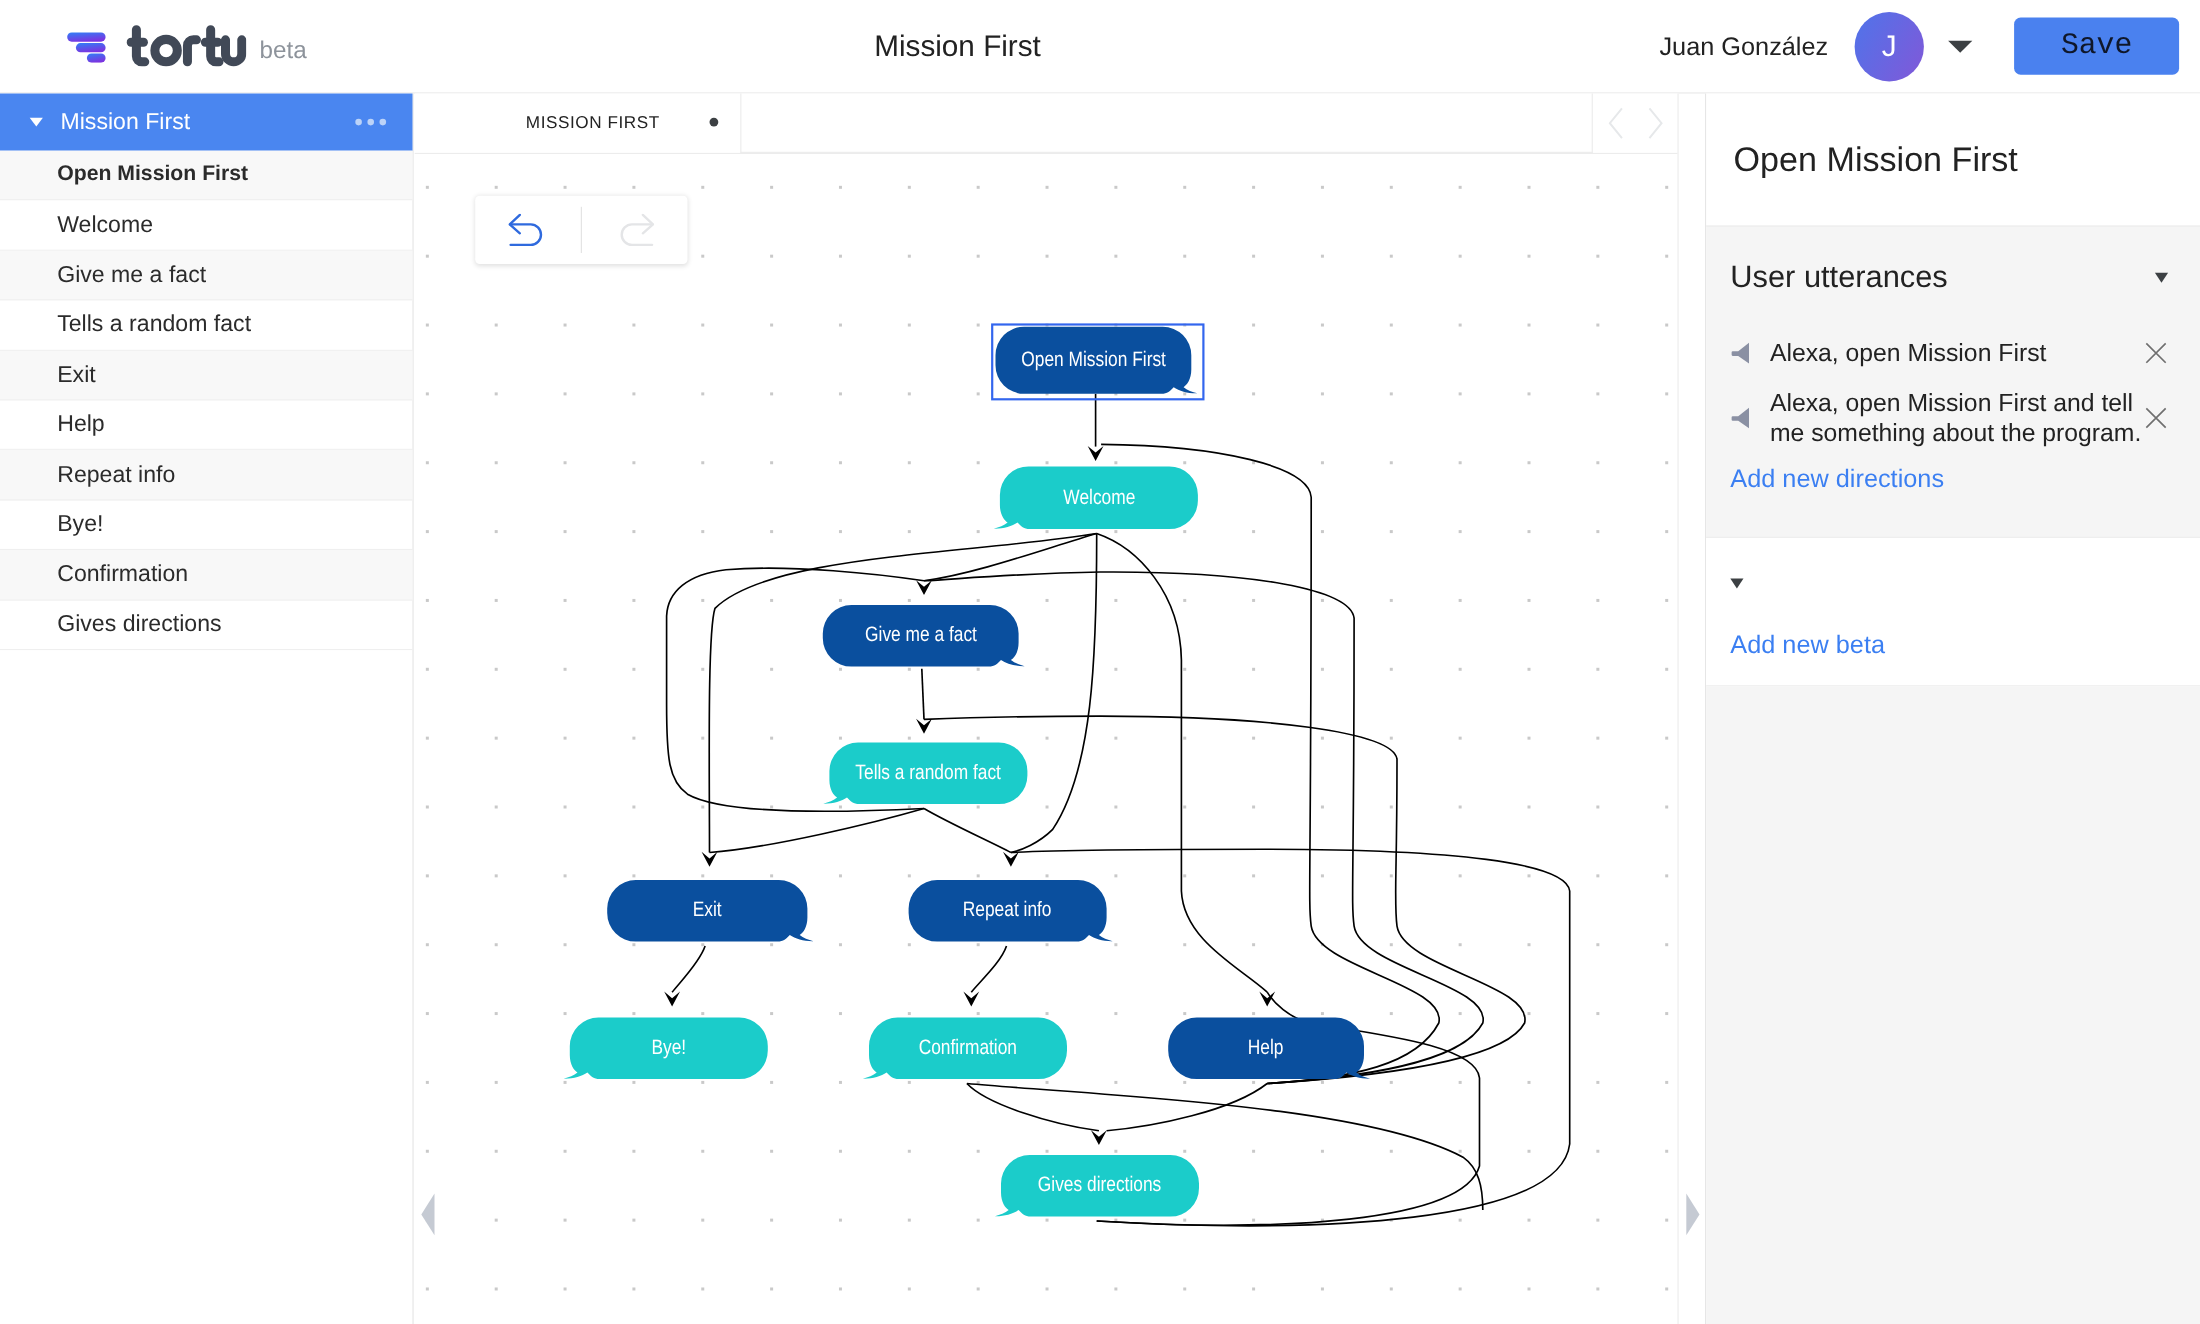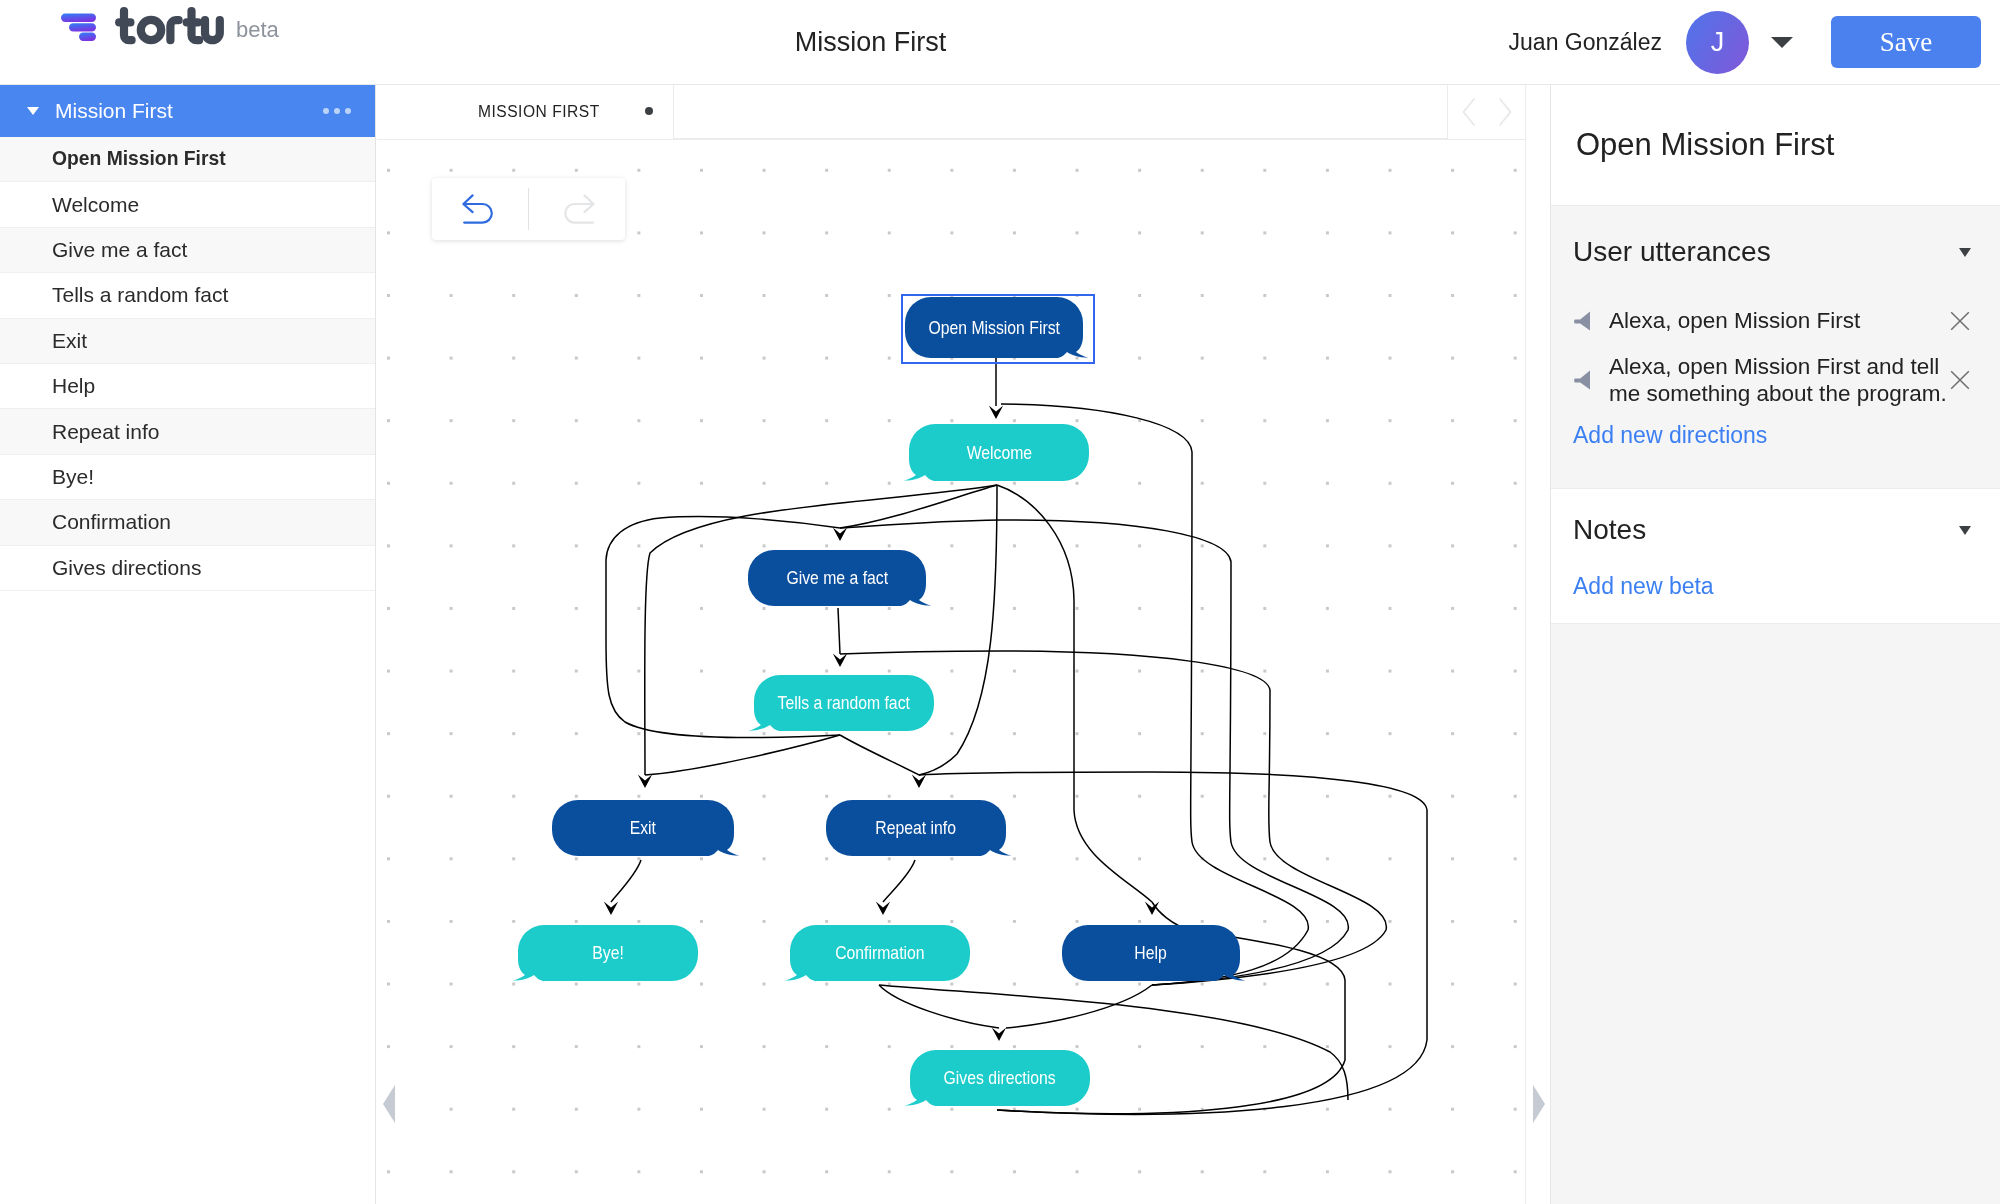--- a/index.html
+++ b/index.html
@@ -9,39 +9,39 @@
     width:2000px; height:1204px; overflow:hidden;
     font-family:"Liberation Sans", sans-serif;
     background:#fff; color:#2b2b2b;
     -webkit-font-smoothing:antialiased;
   }
   .app { position:relative; width:2000px; height:1204px; }
 
   
   .header { position:absolute; left:0; top:0; width:2000px; height:85px;
             border-bottom:1px solid #e8e8e8; background:#fff; }
-  .logo-wrap { position:absolute; left:61px; top:2px; display:flex; align-items:flex-start; }
+  .logo-wrap { position:absolute; left:61px; top:18px; display:flex; align-items:flex-start; }
   .logo-mark { width:35px; height:28px; position:relative; margin-top:11px; line-height:0;}
   .logo-text { margin-left:19px; line-height:0; margin-top:4px;}
   .logo-text .sr { position:absolute; width:1px; height:1px; overflow:hidden; clip:rect(0 0 0 0);}
   .logo-beta { font-size:22px; color:#8d939b; margin-left:12px; align-self:flex-end; margin-bottom:4px;}
   .doc-title { position:absolute; left:0; top:0; width:1741px; height:84px;
                display:flex; align-items:center; justify-content:center;
                font-size:27px; color:#222; pointer-events:none;}
   .user-area { position:absolute; right:19px; top:0; height:84px; display:flex; align-items:center; }
   .user-name { font-size:23px; color:#222; }
   .avatar { width:63px; height:63px; border-radius:50%;
             background:linear-gradient(120deg,#4f74ea 0%,#8158d8 100%);
             color:#fff; font-size:27px; display:flex; align-items:center; justify-content:center;
             margin-left:24px; }
   .caret { margin-left:22px; width:0;height:0;border-left:11px solid transparent;
            border-right:11px solid transparent;border-top:11px solid #3c4043;}
   .save-btn { margin-left:38px; width:150px; height:52px; border-radius:6px;
-              background:#4a81ef; color:#ffffff; font-size:27px; display:flex; align-items:center;
-              justify-content:center; border:none; cursor:pointer; font-family:Liberation Serif, serif;}
+              background:#4a81ef; color:#0f172a; font-size:27px; display:flex; align-items:center;
+              justify-content:center; border:none; cursor:pointer; font-family:Liberation Mono, monospace;}
 
   
   .sidebar { position:absolute; left:0; top:85px; width:376px; height:1119px;
              background:#fff; border-right:1px solid #e4e4e4; }
   .flow-head { height:53px; display:flex; align-items:center; padding:0 12px 0 26px;
                border-bottom:1px solid #ececec;}
   .flow-head-title { font-size:20.5px; color:#2e2e2e; flex:1; }
   .fl-icon { width:26px; height:26px; display:flex; align-items:center; justify-content:center;
              line-height:0;}
   .fl-icon + .fl-icon { margin-left:26px; }
@@ -371,20 +371,19 @@
             <span class="utt-text">Alexa, open Mission First and tell me something about the program.</span>
             <span class="utt-x"><svg width="22" height="22" viewBox="0 0 22 22" stroke="#6f6f6f" stroke-width="1.5" fill="none">
                 <path d="M2.2 2.2 L19.8 19.8 M19.8 2.2 L2.2 19.8"></path>
               </svg></span>
           </div>
         </div>
       <div class="addlink">Add new directions</div>
     </div>
     <div class="rp-sec plain">
       <div class="rp-sec-head">
-        <div class="rp-sec-title">Notes</div>
         <div class="rp-caret"></div>
       </div>
       <div class="addlink">Add new beta</div>
     </div>
     <div class="rp-filler"></div>
   </div>
 </div>
 
 </body></html>

